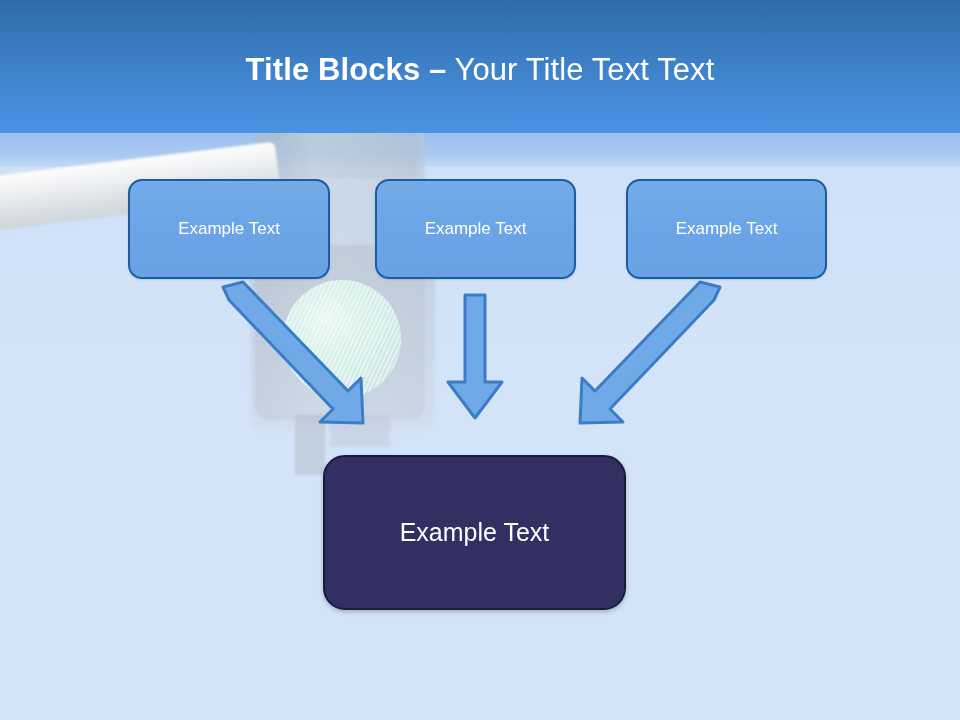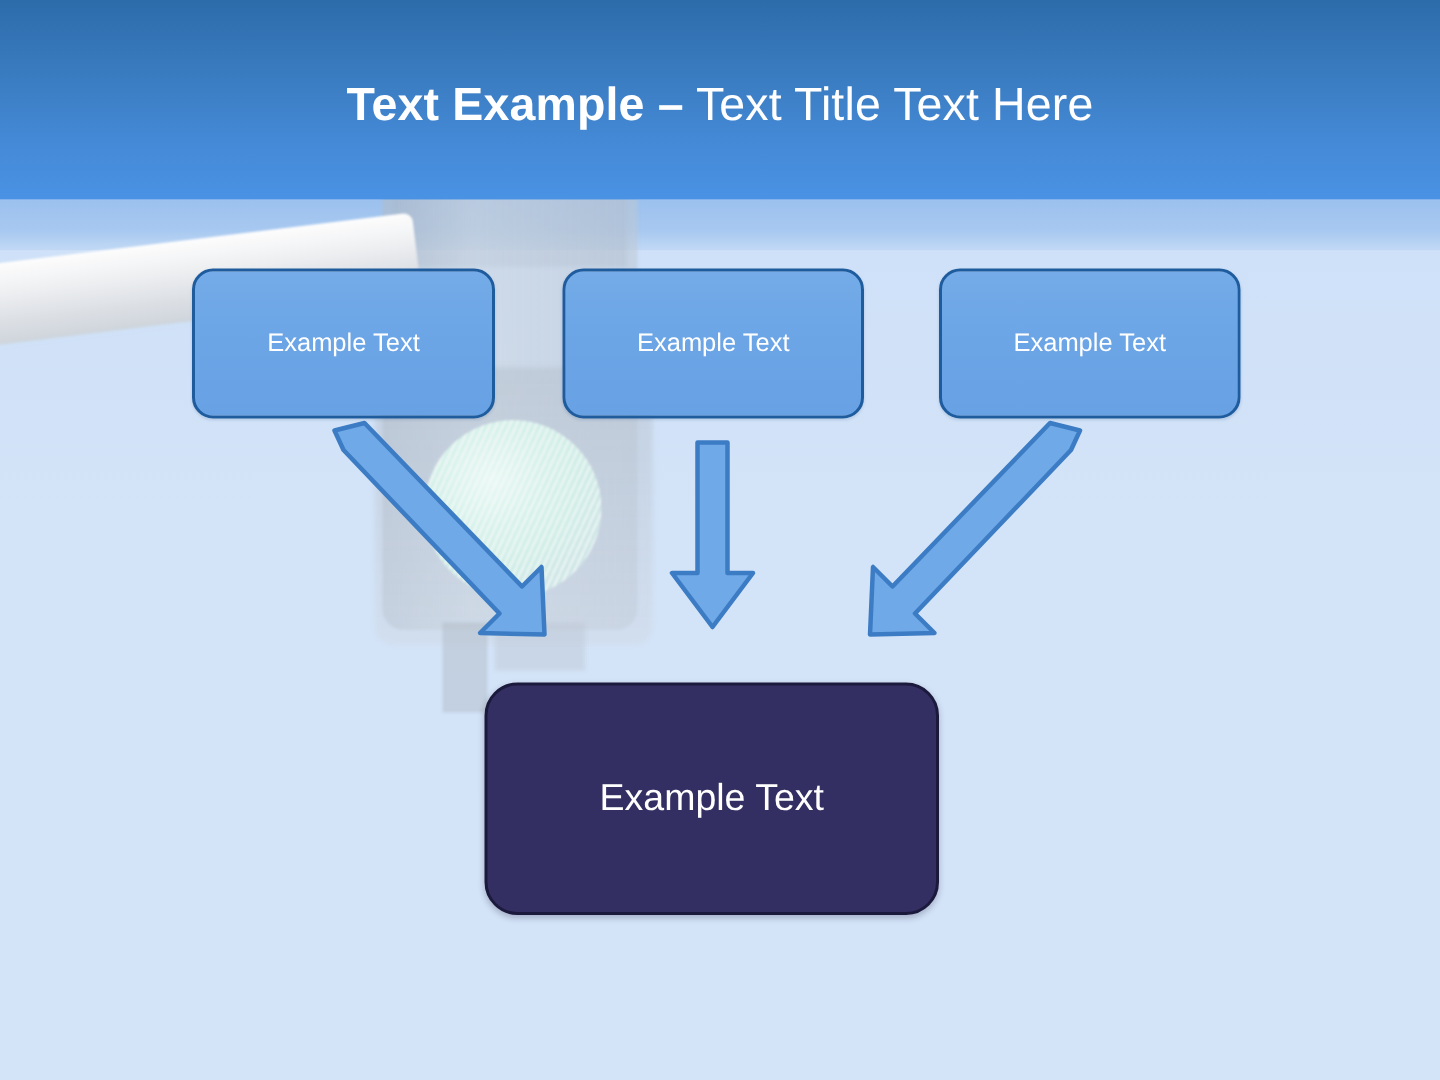--- a/index.html
+++ b/index.html
@@ -118,21 +118,21 @@
     <div class="tl-housing"></div>
     <div class="tl-visor"></div>
     <div class="tl-lamp"></div>
     <div class="tl-stem"></div>
     <div class="tl-stem2"></div>
     <div class="tl-pole-shadow"></div>
     <div class="tl-pole"></div>
   </div>
 
   <div class="header">
-    <div class="header-title"><span class="strong">Text Example –</span><span> Text Title Text Here</span></div>
+    <div class="header-title"><span class="strong">Title Blocks –</span><span> Your Title Text Text</span></div>
   </div>
 
   <div class="box" id="box1">
       <span>Example Text</span>
     </div>
   <div class="box" id="box2">
       <span>Example Text</span>
     </div>
   <div class="box" id="box3">
       <span>Example Text</span>

